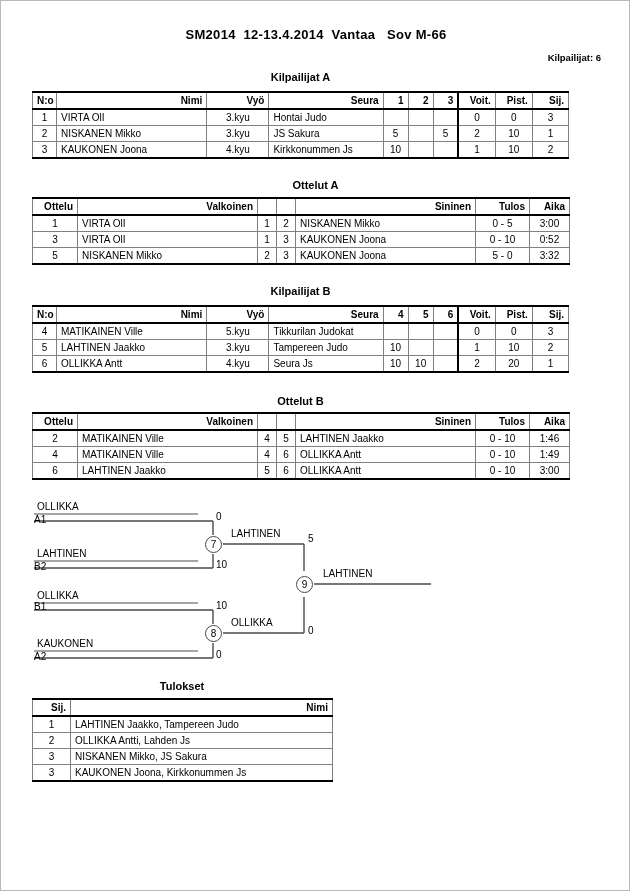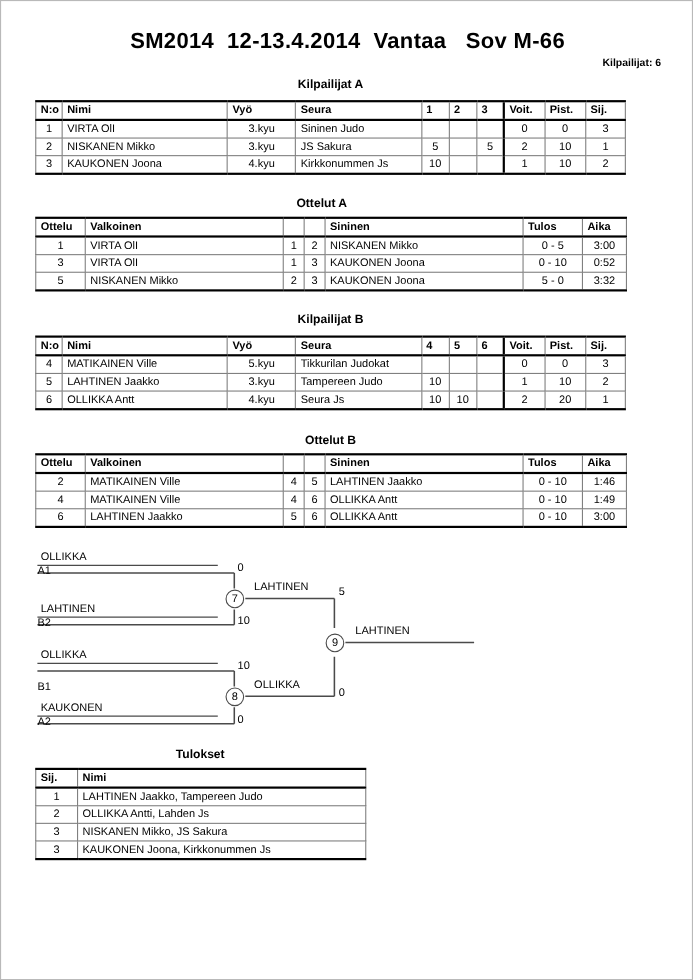--- a/index.html
+++ b/index.html
@@ -15,21 +15,21 @@
     position: relative;
     width: 630px; height: 891px;
     border: 1px solid #b9b9b9;
     background: #ffffff;
   }
 
   
   .doc-title {
     position: absolute; left: 0; top: 26px; width: 630px;
     text-align: center;
-    font-size: 20px; font-weight: bold;
+    font-size: 13px; font-weight: bold;
     letter-spacing: 0.3px;
     white-space: pre;
   }
   .competitor-count {
     position: absolute; right: 28px; top: 51px;
     font-size: 9.5px; font-weight: bold; margin-left: 28px;
   }
 
   
   .caption {
@@ -53,21 +53,21 @@
     height: 16px;
     line-height: 15px;
     overflow: hidden;
     white-space: nowrap;
     font-weight: normal;
   }
   table.grid thead th {
     font-weight: bold;
     border-top: 2px solid #000000;
     border-bottom: 2px solid #000000;
-    text-align: left;
+    text-align: right;
     height: 17px;
   }
   table.grid { border: 1px solid #000000; }
   table.grid tbody tr:last-child td { border-bottom: 2px solid #000000; }
   .c  { text-align: center; }
   .l  { text-align: left; }
   .hv { border-left: 2px solid #000000 !important; }
 
   
   #bracket {
@@ -135,21 +135,21 @@
         <th class="c hv">Voit.</th>
         <th class="c">Pist.</th>
         <th class="c">Sij.</th>
       </tr>
     </thead>
     <tbody>
       <tr>
         <td class="c">1</td>
         <td class="l">VIRTA OlI</td>
         <td class="c">3.kyu</td>
-        <td class="l">Sininen Judo</td>
+        <td class="l">Hontai Judo</td>
         <td class="c"></td>
         <td class="c"></td>
         <td class="c"></td>
         <td class="c hv">0</td>
         <td class="c">0</td>
         <td class="c">3</td>
       </tr>
       <tr>
         <td class="c">2</td>
         <td class="l">NISKANEN Mikko</td>
@@ -170,21 +170,21 @@
         <td class="c">10</td>
         <td class="c"></td>
         <td class="c"></td>
         <td class="c hv">1</td>
         <td class="c">10</td>
         <td class="c">2</td>
       </tr>
     </tbody>
   </table>
 
-  <div class="caption" style="left:23px; top:178px; width:537px;">Ottelut A</div>
+  <div class="caption" style="left:46px; top:178px; width:537px;">Ottelut A</div>
   <table class="grid" id="tbl-matches-a" style="left:31px; top:196px; width:537px;">
     <colgroup>
       <col style="width:45px">
         <col style="width:180px">
       <col style="width:19px">
         <col style="width:19px">
       <col style="width:180px">
         <col style="width:54px">
         <col style="width:40px">
     </colgroup>
@@ -384,21 +384,21 @@
 
     <div class="blabel" style="left:36px; top:8px;">OLLIKKA</div>
     <div class="seed" style="left:33px; top:21px;">A1</div>
     <div class="score" style="left:215px; top:18px;">0</div>
 
     <div class="blabel" style="left:36px; top:55px;">LAHTINEN</div>
     <div class="seed" style="left:33px; top:68px;">B2</div>
     <div class="score" style="left:215px; top:66px;">10</div>
 
     <div class="blabel" style="left:36px; top:97px;">OLLIKKA</div>
-    <div class="seed" style="left:33px; top:126px;">B1</div>
+    <div class="seed" style="left:33px; top:108px;">B1</div>
     <div class="score" style="left:215px; top:107px;">10</div>
 
     <div class="blabel" style="left:36px; top:145px;">KAUKONEN</div>
     <div class="seed" style="left:33px; top:158px;">A2</div>
     <div class="score" style="left:215px; top:156px;">0</div>
 
     <div class="node" style="left:204px; top:43px;">7</div>
     <div class="blabel" style="left:230px; top:35px;">LAHTINEN</div>
     <div class="score" style="left:307px; top:40px;">5</div>
 

